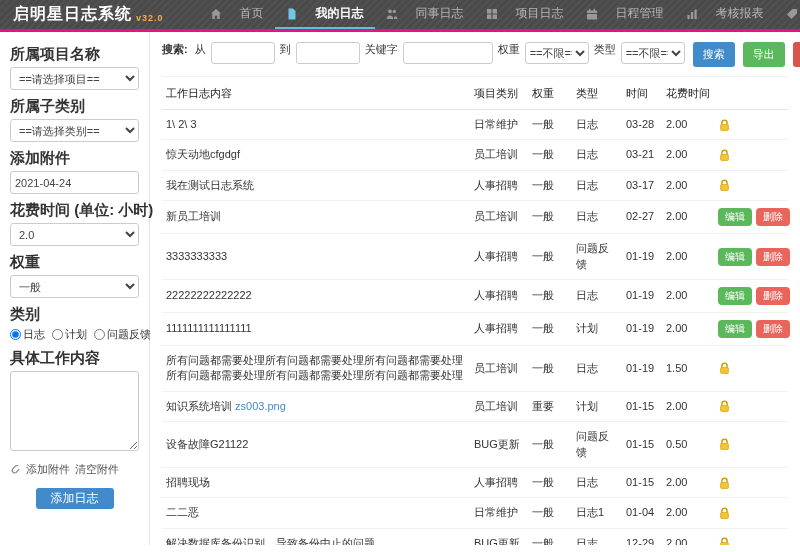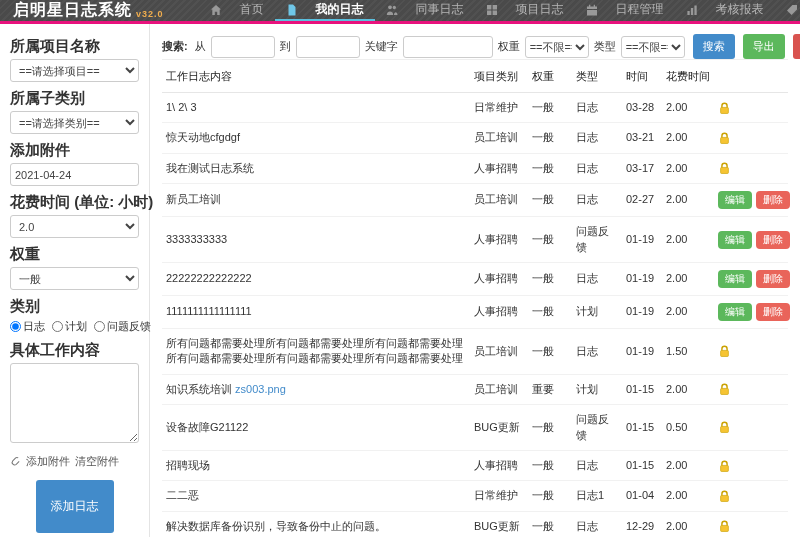--- a/index.html
+++ b/index.html
@@ -4,21 +4,21 @@
 <style>
   :root{
     --brand-line:#e8127d; --primary:#428bca; --success:#5cb85c; --danger:#d9534f;
     --delete:#e9645a; --version:#f0ad4e; --active-accent:#5bc0de;
   }
   *{box-sizing:border-box;margin:0;padding:0}
   html,body{width:800px;height:552px;overflow:hidden}
   body{font-family:"Liberation Sans","DejaVu Sans",sans-serif;background:#fff;color:#333}
 
   
-  .header{height:24px;display:flex;align-items:stretch;
+  .header{height:32px;display:flex;align-items:stretch;
     background:#4a4a4a;
     background-image:repeating-linear-gradient(135deg,rgba(255,255,255,.04) 0 2px,transparent 2px 5px);
     border-bottom:3px solid var(--brand-line)}
   .brand{display:flex;align-items:center;padding:0 13px;color:#fff;font-size:16px;font-weight:bold;letter-spacing:1px;white-space:nowrap}
   .version{color:var(--version);font-size:9px;font-weight:bold;margin-left:4px;margin-top:7px}
   .nav{display:flex;margin-left:22px}
   .nav-item{display:flex;align-items:center;gap:18px;padding:0 11px;font-size:12px;color:#b5b5b5;cursor:pointer;border-bottom:2px solid transparent;white-space:nowrap}
   .nav-item svg{fill:#999}
   .nav-item.active{color:#fff;font-weight:bold;border-bottom-color:var(--active-accent)}
   .nav-item.active svg{fill:#6fc6e7}
@@ -37,25 +37,25 @@
   .sidebar select,.sidebar input[type=text]{width:100%;height:23px;font-size:11px;color:#444;
     border:1px solid #ccc;border-radius:3px;background:#fff;padding:0 4px}
   .radio-row{display:flex;gap:7px;align-items:center;font-size:11px;color:#333;white-space:nowrap}
   .radio-opt{display:flex;align-items:center;gap:2px}
   .radio-opt input{width:11px;height:11px;margin:0}
   .sidebar textarea{width:100%;height:80px;border:1px solid #ccc;border-radius:3px;resize:vertical;
     font-size:11px;font-family:inherit;padding:3px;color:#444}
   .attach-row{display:flex;align-items:center;gap:5px;font-size:11px;color:#555;margin-top:7px}
   .attach-row .link{cursor:pointer}
   .submit-btn{display:block;margin:11px auto 0;background:var(--primary);color:#fff;border:none;
-    border-radius:3px;font-size:12px;padding:18px 15px;cursor:pointer}
+    border-radius:3px;font-size:12px;padding:2px 15px;cursor:pointer}
 
   
-  .search-bar{display:flex;align-items:center;gap:5px;font-size:11px;color:#333;
-    border-bottom:1px solid #efefef;white-space:nowrap}
+  .search-bar{display:flex;gap:5px;font-size:11px;color:#333;
+    padding-bottom:9px;border-bottom:1px solid #efefef;white-space:nowrap}
   .search-label{font-weight:bold;margin-right:2px}
   .search-bar input[type=text]{height:22px;border:1px solid #ccc;border-radius:3px;padding:0 4px;font-size:11px}
   .in-from,.in-to{width:64px}
   .in-keyword{width:90px}
   .search-bar select{height:22px;width:64px;border:1px solid #ccc;border-radius:3px;font-size:11px;background:#fff;color:#444}
   .btn{border:none;border-radius:3px;color:#fff;font-size:11px;padding:5px 10px;cursor:pointer;margin-left:3px}
   .btn-search{background:var(--primary)}
   .btn-export{background:var(--success)}
   .btn-calendar{background:var(--danger)}
 

